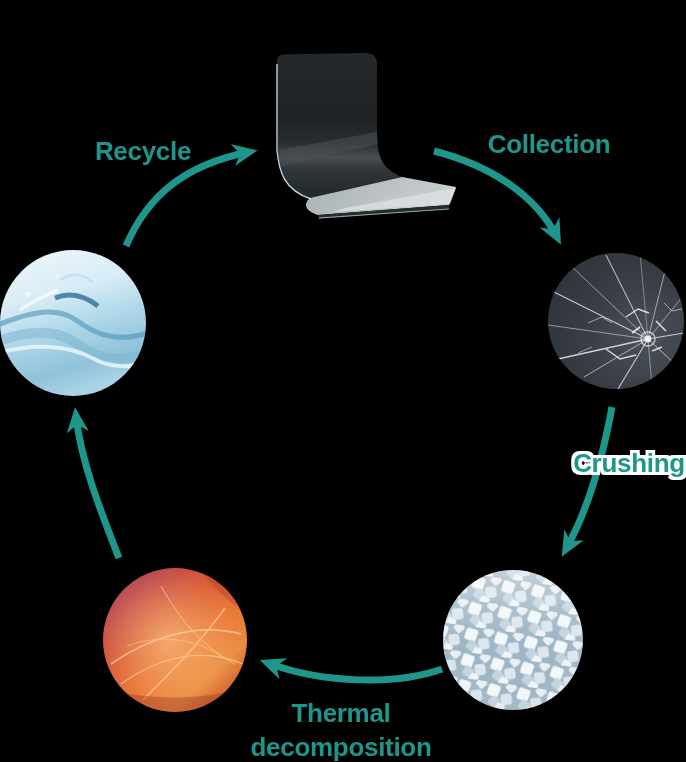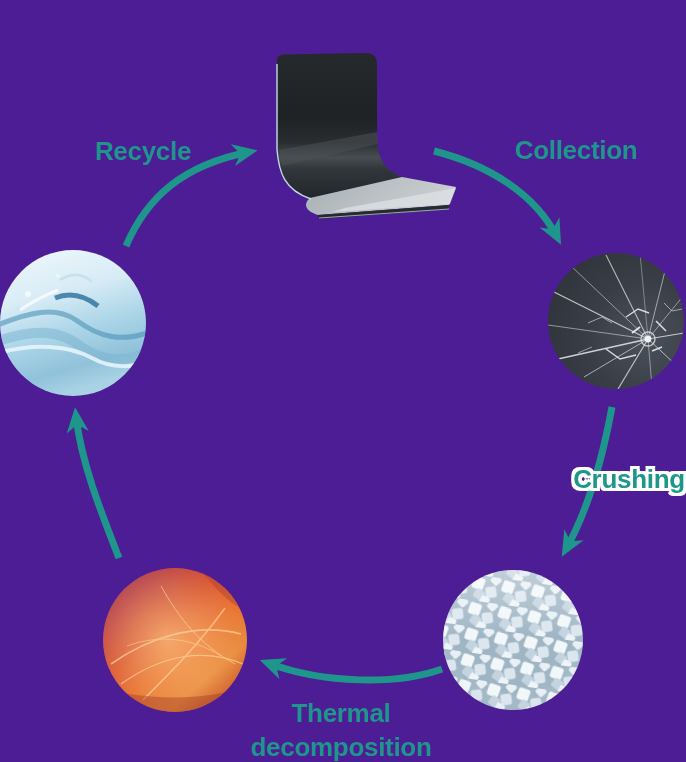--- a/index.html
+++ b/index.html
@@ -1,18 +1,18 @@
 <!DOCTYPE html>
 <html><head>
 <meta charset="utf-8">
 <style>
   html,body{margin:0;padding:0;background:#fff;}
   #stage{
     position:relative;width:686px;height:762px;overflow:hidden;
-    background:#4c1d95;
+    background:#000000;
     font-family:"Liberation Sans","DejaVu Sans",sans-serif;
   }
   .label{
     position:absolute;transform:translate(-50%,-50%);
     font-size:26px;font-weight:bold;color:#1f968b;
     white-space:nowrap;letter-spacing:-0.3px;z-index:5;
   }
   .halo{
     text-shadow:
       -3px 0 0 #fff, 3px 0 0 #fff, 0 -3px 0 #fff, 0 3px 0 #fff,
@@ -187,17 +187,17 @@
         <path d="M 40,132 C 70,102 96,76 122,40" stroke-width="1.4"></path>
         <path d="M 58,18 C 76,50 96,76 132,96" stroke-width="1"></path>
         <path d="M 24,78 C 56,66 90,70 118,88" stroke-width="0.8"></path>
       </g>
       <path d="M 0,120 C 40,132 100,134 144,118 L 144,144 L 0,144 Z" fill="#9c3426" opacity="0.4"></path>
       <path d="M 96,0 C 110,18 126,36 144,44 L 144,0 Z" fill="#b04038" opacity="0.45"></path>
     </svg>
   </div>
 
   <div class="label" style="left:143px;top:151px;">Recycle</div>
-  <div class="label" style="left:549px;top:150px;margin-left:27px;">Collection</div>
-  <div class="label halo" style="left:629px;top:479px;">Crushing</div>
+  <div class="label" style="left:549px;top:144px;">Collection</div>
+  <div class="label halo" style="left:629px;top:463px;">Crushing</div>
   <div class="label label--thermal" style="left:341px;top:730px;">Thermal decomposition</div>
 
 </div>
 
 </body></html>

